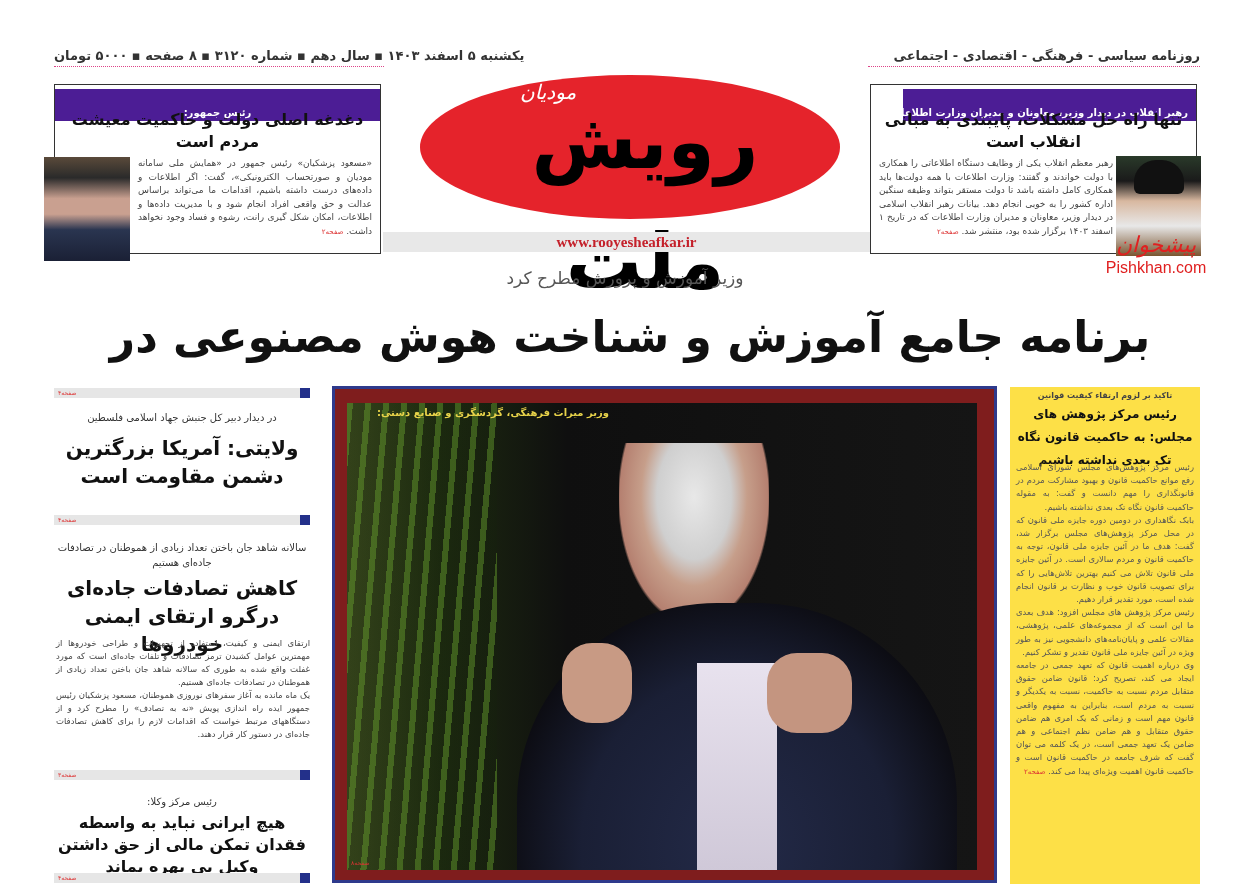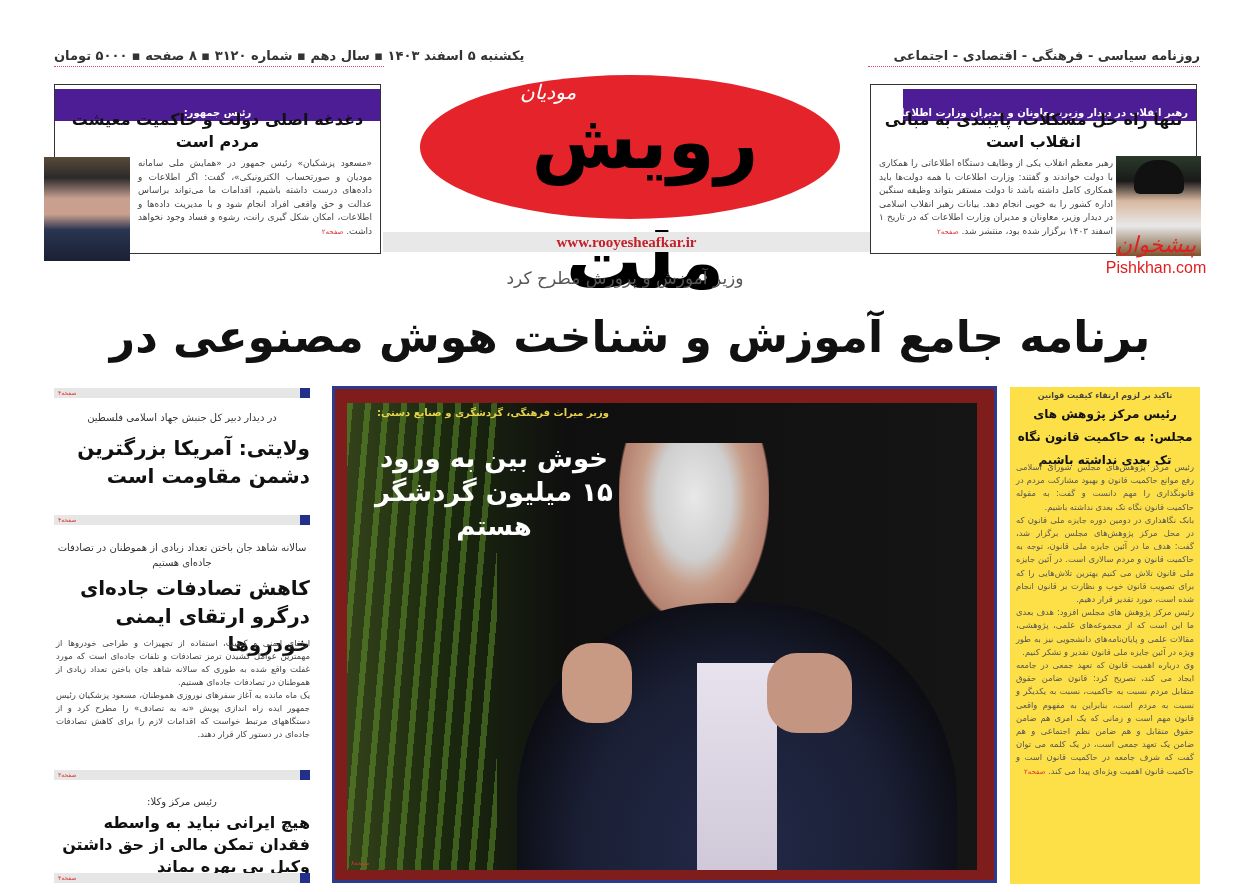--- a/index.html
+++ b/index.html
@@ -17,21 +17,21 @@
   .page-ref{font-size:7px;color:#d33}
   .photo{position:absolute;overflow:hidden}
   .logo{position:absolute;left:415px;top:62px;width:430px;height:170px}
   .url{position:absolute;left:383px;top:232px;width:487px;height:20px;background:#e8e8e8;text-align:center;font-family:"Liberation Serif",serif;font-weight:bold;color:#c4202a;font-size:15px;line-height:20px;direction:ltr}
   .supra{position:absolute;left:380px;top:268px;width:490px;text-align:center;font-size:17px;color:#555}
   .main-head{position:absolute;left:60px;top:302px;width:1140px;text-align:center;font-size:44px;font-weight:900;color:#111;letter-spacing:-1px;line-height:70px}
   .secbar{position:absolute;height:10px;background:#e6e6e6}
   .secbar .sq{position:absolute;right:0;top:0;width:10px;height:10px;background:#23308a}
   .secbar .ref{position:absolute;left:4px;top:0;font-size:6px;color:#d33;line-height:10px}
   .left-kick{position:absolute;text-align:center;font-size:10px;font-weight:normal;color:#333}
-  .left-head{position:absolute;text-align:right;font-size:20px;font-weight:900;color:#111;line-height:28px}
+  .left-head{position:absolute;text-align:center;font-size:20px;font-weight:900;color:#111;line-height:28px}
   .feature{position:absolute;left:332px;top:386px;width:665px;height:497px;border:3px solid #2e3a8c;background:#7f1d1d}
   .feature-photo{position:absolute;left:12px;top:14px;width:630px;height:467px;background:linear-gradient(90deg,#3b4a1e 0%,#1d2a10 15%,#0f0f0f 35%,#151515 100%);overflow:hidden}
   .feature-kick{position:absolute;top:18px;right:385px;font-size:10px;font-weight:bold;color:#e8d34a;white-space:nowrap}
   .feature-head{position:absolute;top:34px;right:370px;width:260px;text-align:center;font-size:26px;font-weight:900;color:#fff;line-height:34px}
   .rightcol{position:absolute;left:1010px;top:387px;width:190px;height:497px;background:#fde047}
   .r-kick{position:absolute;top:4px;left:0;width:190px;text-align:center;font-size:8px;font-weight:bold;color:#444}
   .r-head{position:absolute;top:16px;left:4px;width:182px;text-align:center;font-size:12px;font-weight:900;line-height:23px;color:#111}
   .r-body{position:absolute;top:74px;left:6px;width:178px;font-size:8.4px;line-height:13.2px;color:#555;text-align:justify}
   .watermark{position:absolute;left:1096px;top:232px;width:120px;height:70px;text-align:center}
 </style>
@@ -113,21 +113,20 @@
   <div class="feature-photo">
     <div class="abs" style="left:0;top:0;width:150px;height:467px;background:repeating-linear-gradient(95deg,rgba(90,140,40,.55) 0 6px,rgba(20,35,10,.2) 6px 18px);"></div>
     <div class="abs" style="left:272px;top:40px;width:150px;height:180px;background:radial-gradient(ellipse at 50% 30%,#e8e8e8 0%,#cfcfcf 35%,#c69e8a 50%,#b58070 70%,transparent 72%);"></div>
     <div class="abs" style="left:170px;top:200px;width:440px;height:270px;background:radial-gradient(ellipse at 50% 90%,#232a48 0%,#1a1f35 50%,#0c0c12 75%);border-radius:200px 200px 0 0;"></div>
     <div class="abs" style="left:350px;top:260px;width:80px;height:210px;background:linear-gradient(180deg,#e8e2ee,#cfc8d8);"></div>
     <div class="abs" style="left:215px;top:240px;width:70px;height:80px;background:#c89a84;border-radius:30px;"></div>
     <div class="abs" style="left:420px;top:250px;width:85px;height:80px;background:#c49580;border-radius:30px;"></div>
     <div class="abs" style="left:4px;bottom:4px;font-size:6px;color:#d33;">صفحه۸</div>
   </div>
   <div class="feature-kick">وزیر میراث فرهنگی، گردشگری و صنایع دستی:</div>
-  <div class="feature-head" style="top:52px;">خوش بین به ورود ۱۵ میلیون گردشگر هستم</div>
 </div>
 
 <div class="rightcol">
   <div class="r-kick">تاکید بر لزوم ارتقاء کیفیت قوانین</div>
   <div class="r-head">رئیس مرکز پژوهش های مجلس: به حاکمیت قانون نگاه تک بعدی نداشته باشیم</div>
   <div class="r-body">
     <span style="white-space:pre-line;">رئیس مرکز پژوهش‌های مجلس شورای اسلامی رفع موانع حاکمیت قانون و بهبود مشارکت مردم در قانونگذاری را مهم دانست و گفت: به مقوله حاکمیت قانون نگاه تک بعدی نداشته باشیم.
 بابک نگاهداری در دومین دوره جایزه ملی قانون که در محل مرکز پژوهش‌های مجلس برگزار شد، گفت: هدف ما در آئین جایزه ملی قانون، توجه به حاکمیت قانون و مردم سالاری است. در آئین جایزه ملی قانون تلاش می کنیم بهترین تلاش‌هایی را که برای تصویب قانون خوب و نظارت بر قانون انجام شده است، مورد تقدیر قرار دهیم.
 رئیس مرکز پژوهش های مجلس افزود: هدف بعدی ما این است که از مجموعه‌های علمی، پژوهشی، مقالات علمی و پایان‌نامه‌های دانشجویی نیز به طور ویژه در آئین جایزه ملی قانون تقدیر و تشکر کنیم.
 وی درباره اهمیت قانون که تعهد جمعی در جامعه ایجاد می کند، تصریح کرد: قانون ضامن حقوق متقابل مردم نسبت به حاکمیت، نسبت به یکدیگر و نسبت به مردم است، بنابراین به مفهوم واقعی قانون مهم است و زمانی که یک امری هم ضامن حقوق متقابل و هم ضامن نظم اجتماعی و هم ضامن یک تعهد جمعی است، در یک کلمه می توان گفت که شرف جامعه در حاکمیت قانون است و حاکمیت قانون اهمیت ویژه‌ای پیدا می کند.</span>

